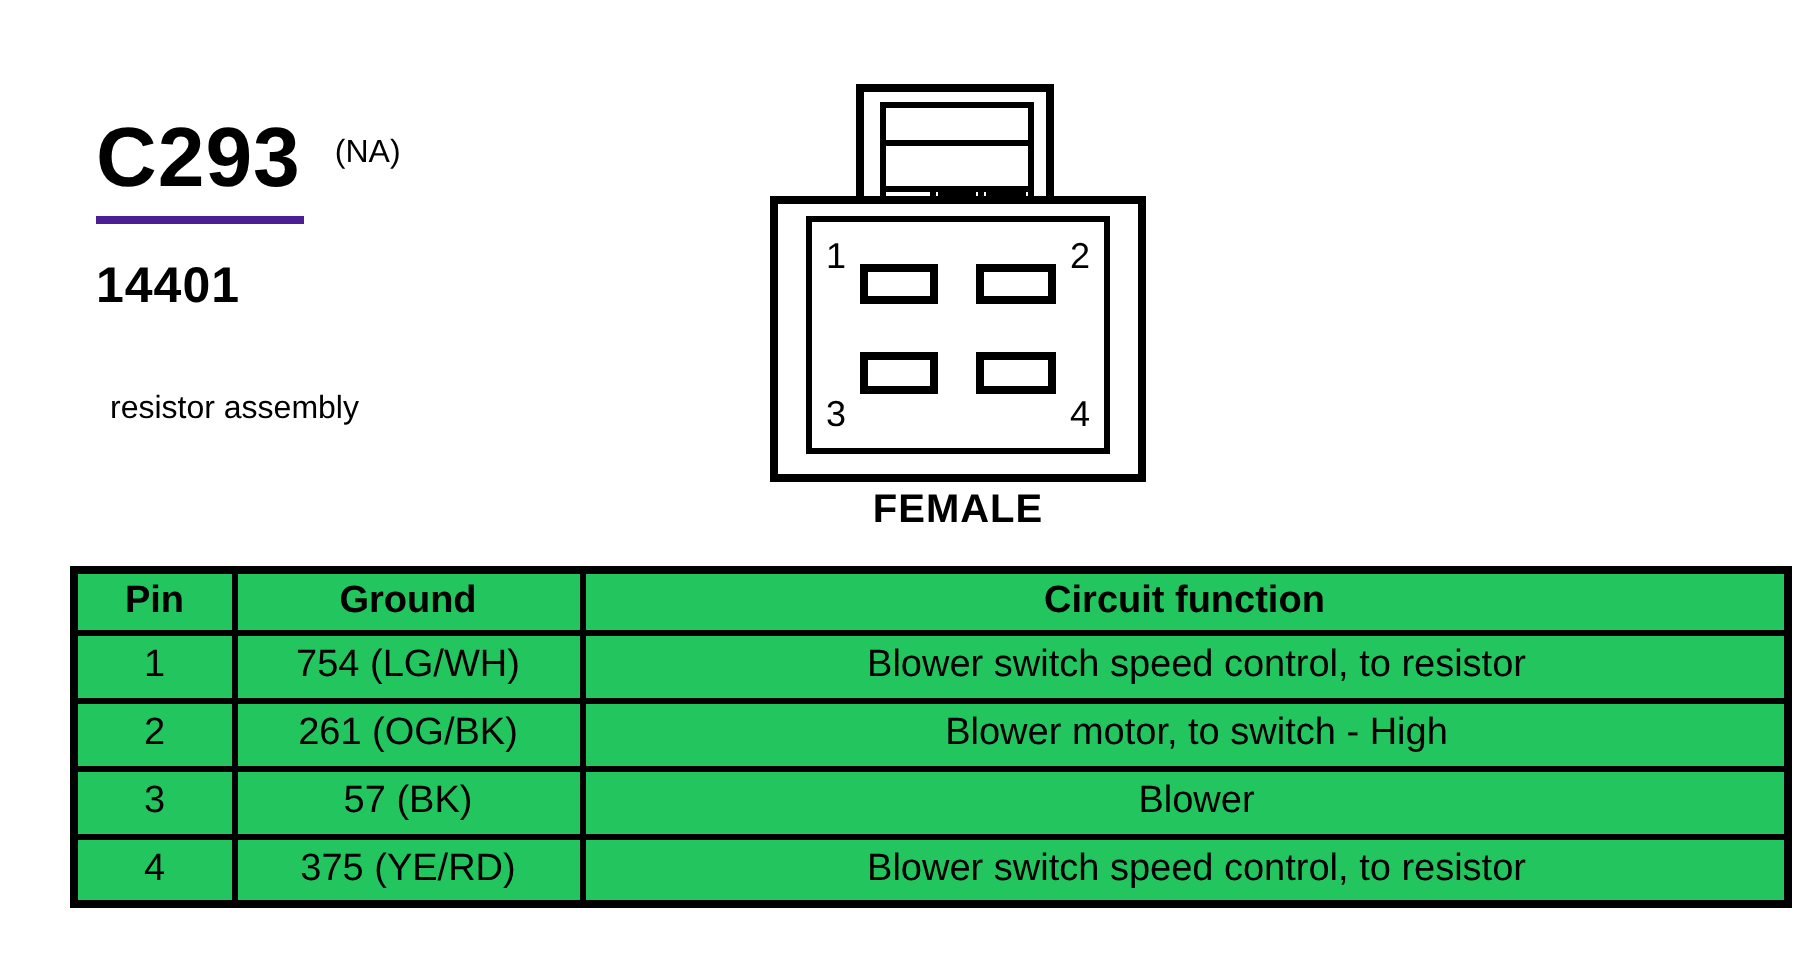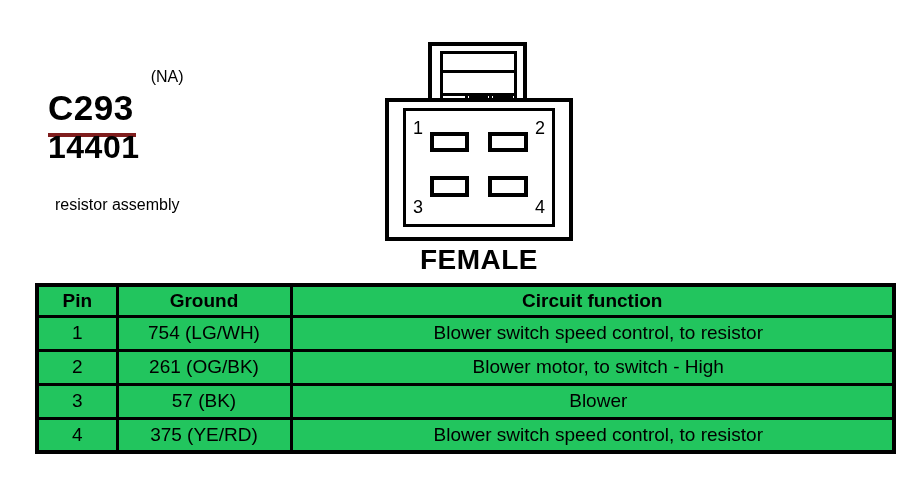--- a/index.html
+++ b/index.html
@@ -18,38 +18,37 @@
   .cid-row {
     position: absolute;
     left: 48px;
     top: 58px;
     display: flex;
     align-items: flex-start;
     white-space: nowrap;
   }
   .cid {
     display: inline-block;
-    font-size: 35px;
+    font-size: 42px;
     font-weight: bold;
     line-height: 1;
     letter-spacing: 0.5px;
-    border-bottom: 4px solid #7f1d1d;
+    border-bottom: 4px solid #4c1d95;
     padding: 0 2px 8px 0;
-    margin-top: 32px;
   }
   .cid-suffix {
     font-size: 16px;
     margin-left: 15px;
     padding-top: 10px;
   }
   .part {
     position: absolute;
     left: 48px;
     top: 131px;
-    font-size: 32px;
+    font-size: 25px;
     font-weight: bold;
     line-height: 1;
     letter-spacing: 0.5px;
   }
   .desc {
     position: absolute;
     left: 55px;
     top: 194px;
     font-size: 16px;
     line-height: 22px;
@@ -137,21 +136,21 @@
   .s2 { left: 82px; top: 21px; width: 40px; height: 20px; }
   .s3 { left: 24px; top: 65px; width: 39px; height: 21px; }
   .s4 { left: 82px; top: 65px; width: 40px; height: 21px; }
 
   .gender {
     position: absolute;
     left: 385px;
     top: 244px;
     width: 188px;
     text-align: center;
-    font-size: 28px;
+    font-size: 20px;
     font-weight: bold;
     letter-spacing: 0.5px;
   }
 
   
   .pin-table {
     position: absolute;
     left: 35px;
     top: 283px;
     width: 857px;

